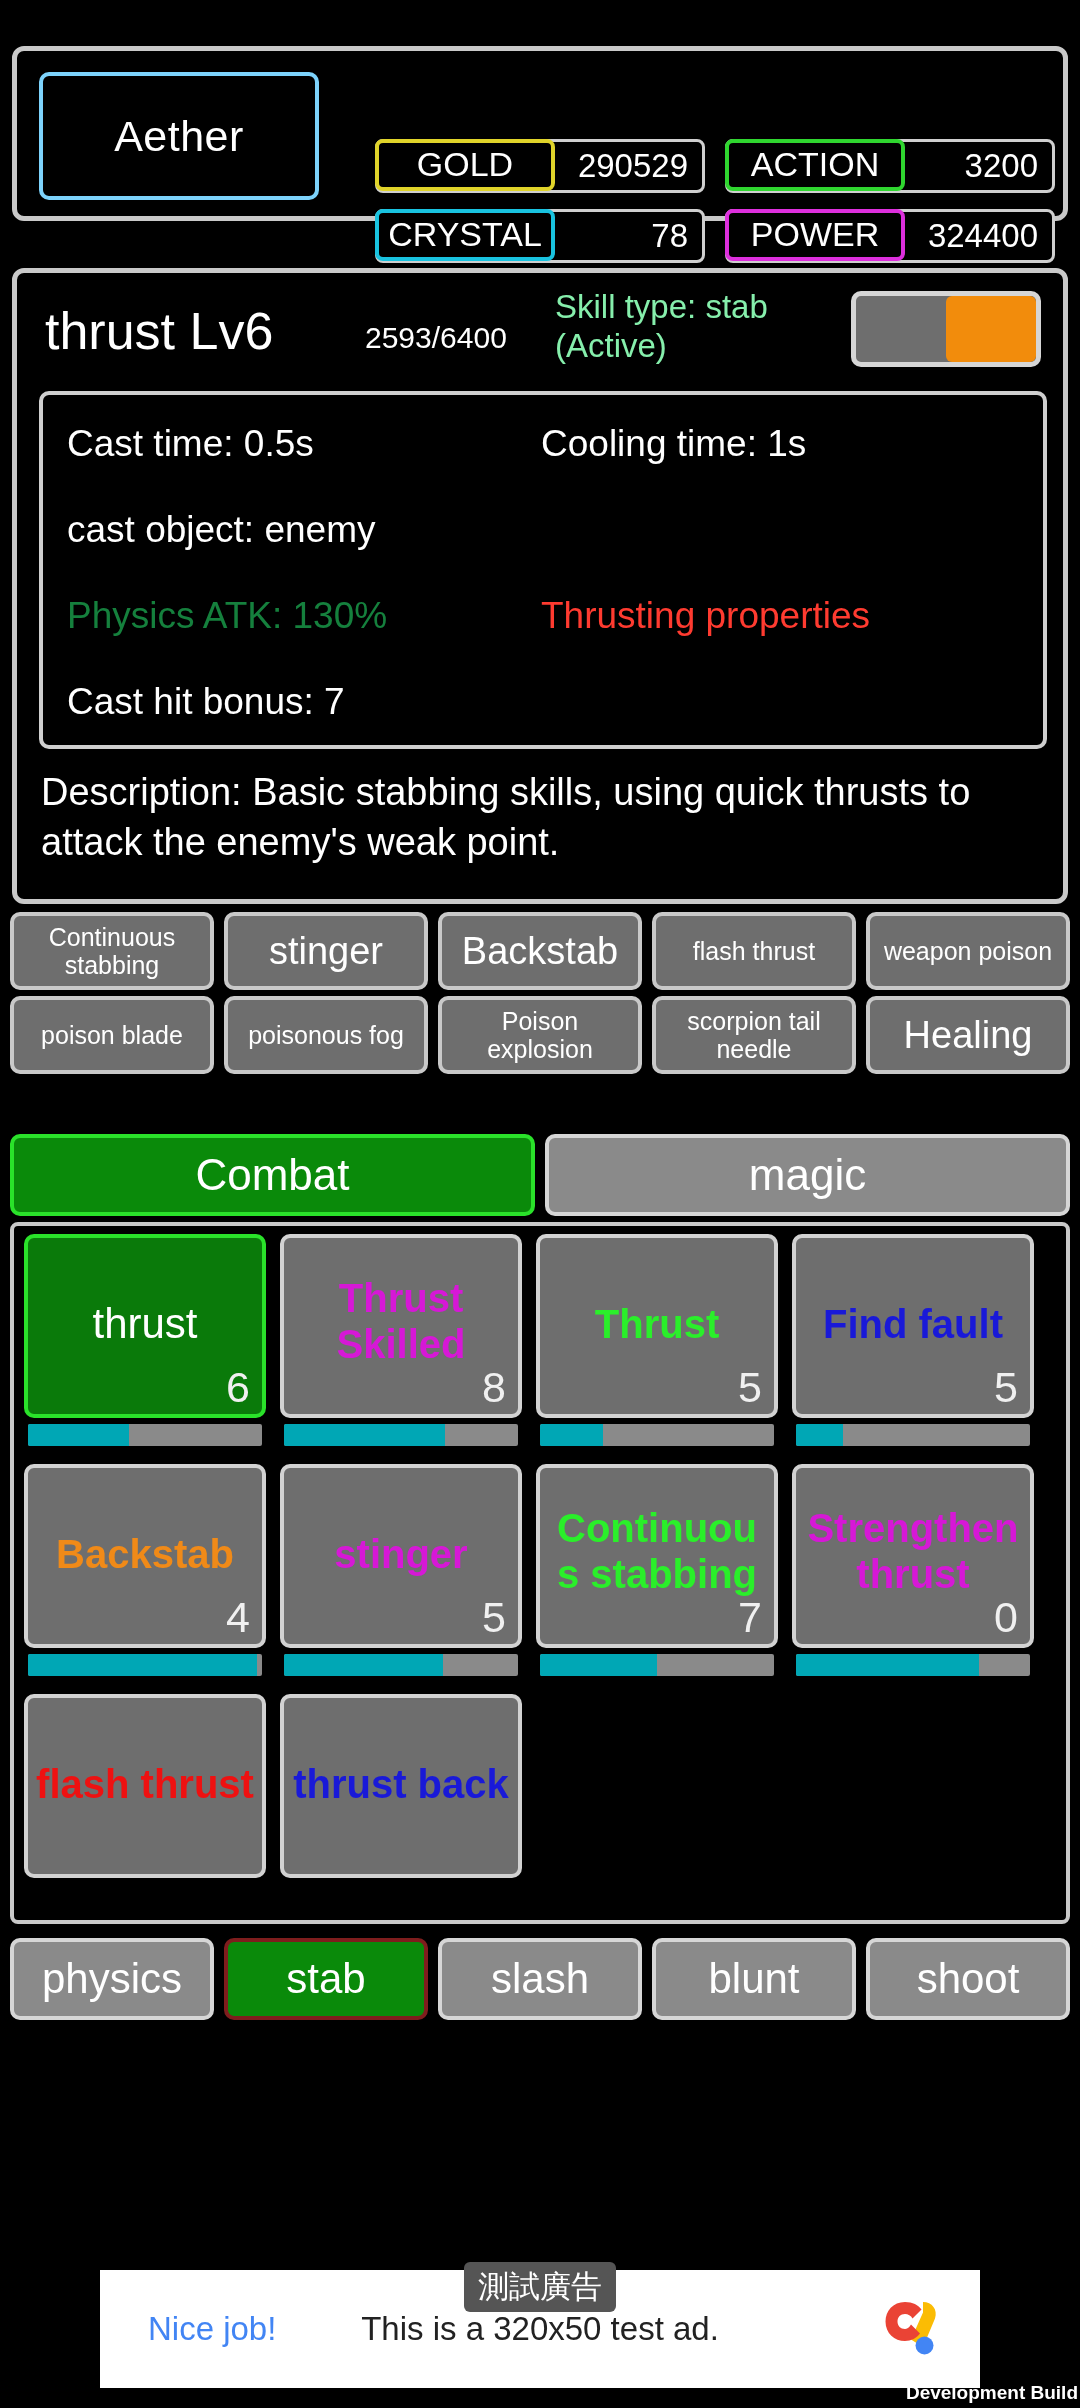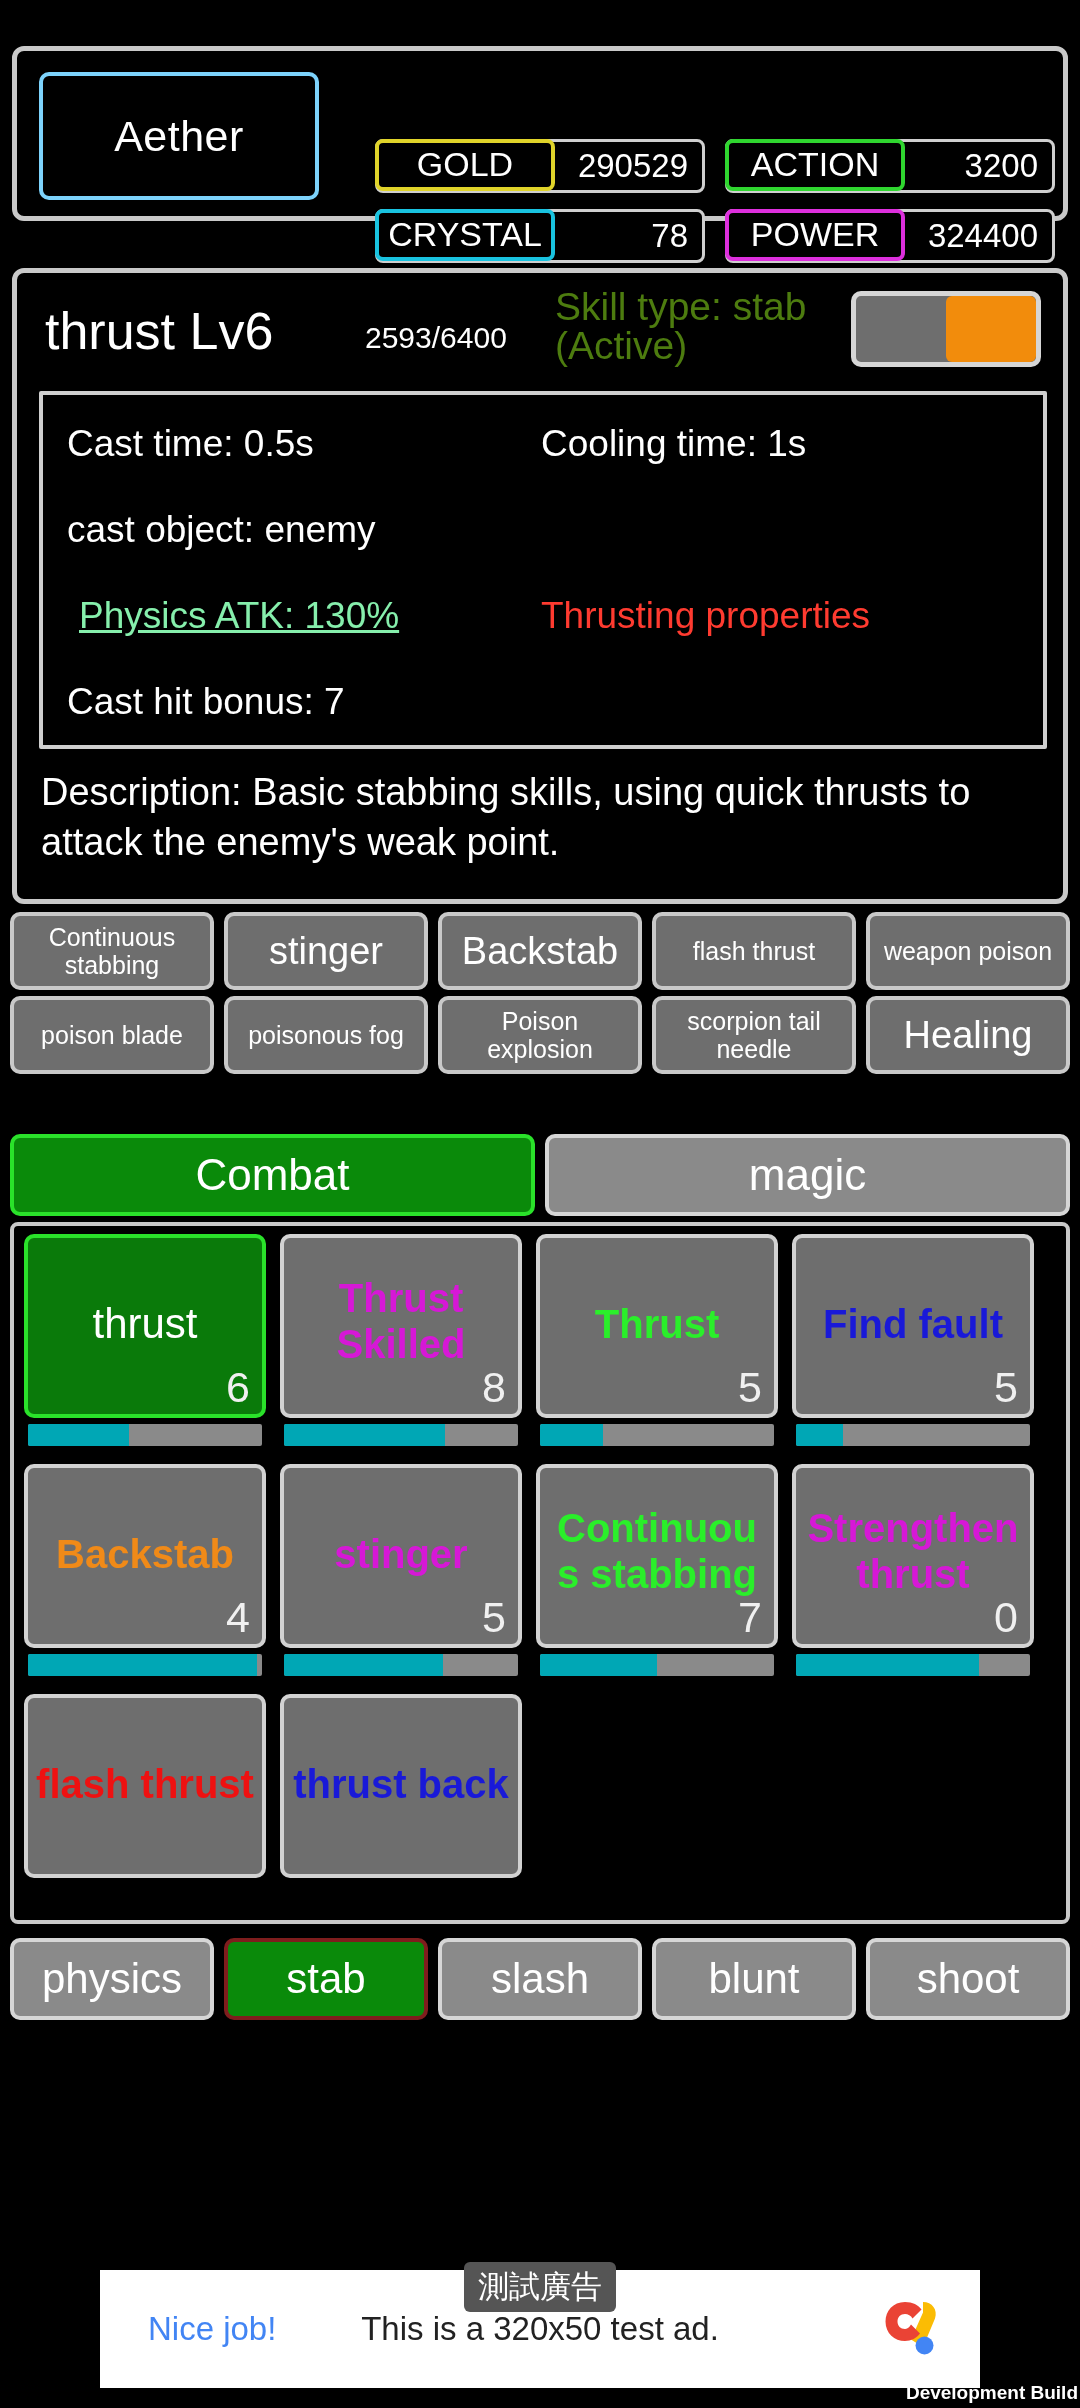--- a/index.html
+++ b/index.html
@@ -51,41 +51,41 @@
   }
   #detail-head{ position:relative; height:110px; }
   #skill-name{
     position:absolute; left:28px; top:28px; color:#fff; font-size:52px;
   }
   #skill-exp{
     position:absolute; left:348px; top:48px; color:#fff; font-size:30px;
   }
   #skill-type{
     position:absolute; left:538px; top:14px; width:300px;
-    color:#4d7c0f; font-size:39px; line-height:39px;
+    color:#86efac; font-size:33px; line-height:39px;
   }
   #toggle{
     position:absolute; right:22px; top:18px; width:190px; height:76px;
     border:5px solid #d6d6d6; border-radius:10px; background:#6e6e6e;
     overflow:hidden;
   }
   #toggle .knob{
     position:absolute; right:0; top:0; width:50%; height:100%;
     background:#f28c0c; border-radius:6px;
   }
 
   #stat-box{
     position:absolute; left:22px; top:118px; width:1008px; height:358px;
-    border:4px solid #cfcfcf; border-radius:2px; background:#000;
+    border:4px solid #cfcfcf; border-radius:10px; background:#000;
   }
   .statline{ position:absolute; color:#fff; font-size:37px; white-space:nowrap;}
   #l-cast   { left:24px;  top:28px; }
   #l-cool   { left:498px; top:28px; }
   #l-object { left:24px;  top:114px; }
-  #l-atk    { left:36px;  top:200px; color:#86efac;text-decoration:underline;}
+  #l-atk    { left:24px;  top:200px; color:#15803d;}
   #l-prop   { left:498px; top:200px; color:#ff3b30;}
   #l-hit    { left:24px;  top:286px; }
 
   #desc{
     position:absolute; left:24px; top:494px; width:1006px;
     color:#fff; font-size:38px; line-height:50px;
   }
 
   
   .chip-row{ position:absolute; left:10px; width:1060px; height:78px; display:flex; gap:10px;}

